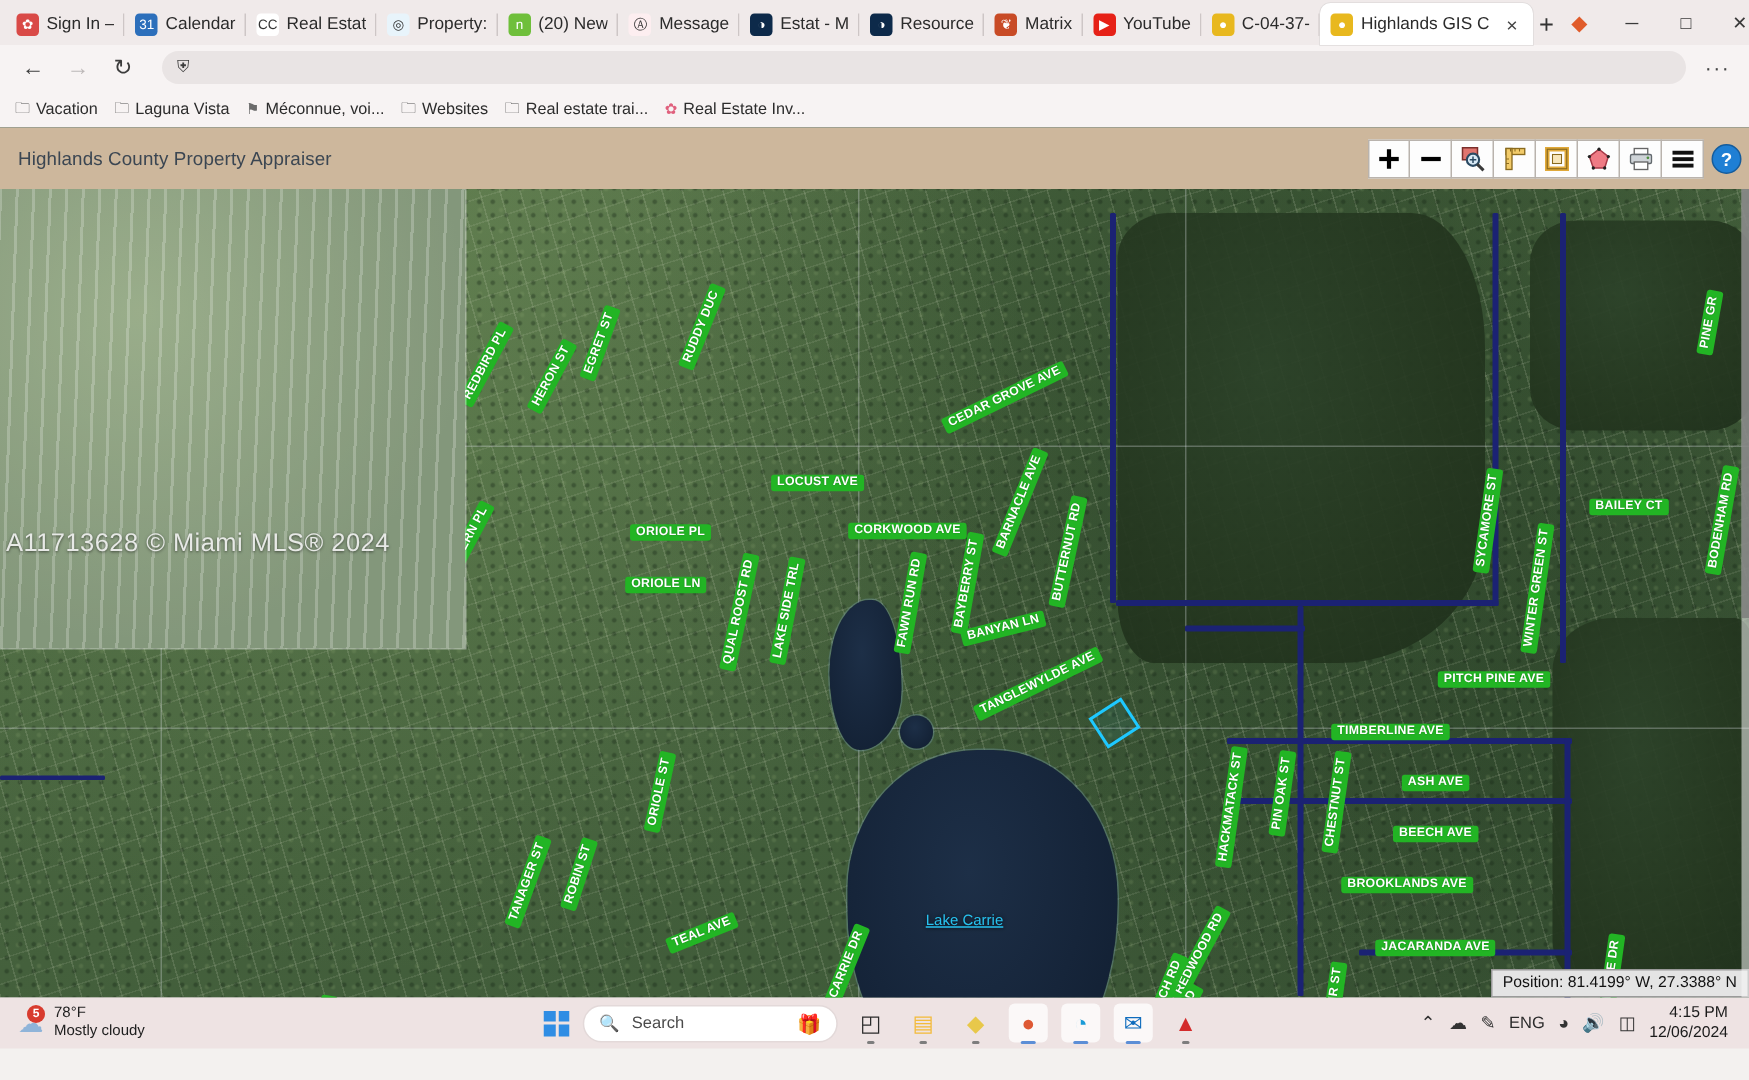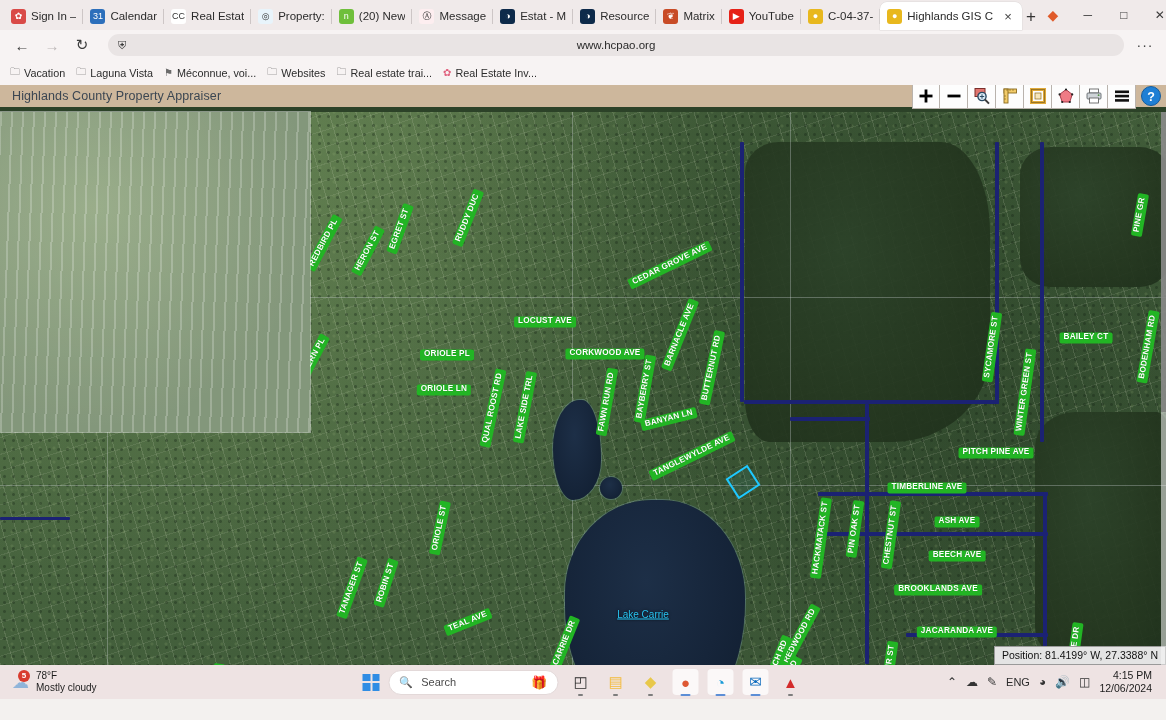--- a/index.html
+++ b/index.html
@@ -143,21 +143,21 @@
     position: relative;
     width: 1166px;
     height: 580px;
     overflow: hidden;
     background: #2c4228;
   }
 
   #gis-header {
     position: absolute;
     top: 0; left: 0; right: 0;
-    height: 22px;
+    height: 41px;
     background: #cdb79c;
     display: flex;
     align-items: center;
     z-index: 30;
   }
   #gis-title {
     font-size: 12.5px;
     color: #3b4652;
     padding-left: 12px;
     letter-spacing: .1px;
@@ -455,21 +455,20 @@
       <div class="wc">✕</div>
     </div>
   </div>
 
   <div id="navbar">
     <div class="navbtn">←</div>
     <div class="navbtn disabled">→</div>
     <div class="navbtn">↻</div>
     <div id="omnibox">
       <span class="shield">⛨</span>
-      <span class="urltext">www.hcpao.org</span>
     </div>
     <div id="ellipsis" class="navbtn">···</div>
   </div>
 
   <div id="bookmarks">
       <div class="bm">
         <span class="bmi folder">🗀</span>
         <span>Vacation</span>
       </div>
       <div class="bm">
@@ -623,20 +622,21 @@
     <div class="lake-label" style="left:643px; top:502px; transform: translate(-50%,-50%);">Lake Carrie</div>
 
     
     <div id="selected-parcel" style="left:730px; top:358px;"></div>
 
     
     <div class="st" style="left: 324px; top: 131px; transform: translate(-50%, -50%) rotate(-62deg);">REDBIRD PL</div><div class="st" style="left: 368px; top: 139px; transform: translate(-50%, -50%) rotate(-62deg);">HERON ST</div><div class="st" style="left: 400px; top: 117px; transform: translate(-50%, -50%) rotate(-70deg);">EGRET ST</div><div class="st" style="left: 468px; top: 106px; transform: translate(-50%, -50%) rotate(-68deg);">RUDDY DUC</div><div class="st" style="left: 545px; top: 210px; transform: translate(-50%, -50%) rotate(0deg);">LOCUST AVE</div><div class="st" style="left: 670px; top: 153px; transform: translate(-50%, -50%) rotate(-26deg);">CEDAR GROVE AVE</div><div class="st" style="left: 680px; top: 223px; transform: translate(-50%, -50%) rotate(-68deg);">BARNACLE AVE</div><div class="st" style="left: 712px; top: 256px; transform: translate(-50%, -50%) rotate(-78deg);">BUTTERNUT RD</div><div class="st" style="left: 605px; top: 242px; transform: translate(-50%, -50%) rotate(0deg);">CORKWOOD AVE</div><div class="st" style="left: 447px; top: 243px; transform: translate(-50%, -50%) rotate(0deg);">ORIOLE PL</div><div class="st" style="left: 444px; top: 278px; transform: translate(-50%, -50%) rotate(0deg);">ORIOLE LN</div><div class="st" style="left: 315px; top: 243px; transform: translate(-50%, -50%) rotate(-62deg);">TERN PL</div><div class="st" style="left: 493px; top: 296px; transform: translate(-50%, -50%) rotate(-78deg);">QUAL ROOST RD</div><div class="st" style="left: 525px; top: 295px; transform: translate(-50%, -50%) rotate(-79deg);">LAKE SIDE TRL</div><div class="st" style="left: 607px; top: 290px; transform: translate(-50%, -50%) rotate(-80deg);">FAWN RUN RD</div><div class="st" style="left: 645px; top: 277px; transform: translate(-50%, -50%) rotate(-80deg);">BAYBERRY ST</div><div class="st" style="left: 669px; top: 307px; transform: translate(-50%, -50%) rotate(-14deg);">BANYAN LN</div><div class="st" style="left: 692px; top: 344px; transform: translate(-50%, -50%) rotate(-26deg);">TANGLEWYLDE AVE</div><div class="st" style="left: 440px; top: 416px; transform: translate(-50%, -50%) rotate(-78deg);">ORIOLE ST</div><div class="st" style="left: 352px; top: 476px; transform: translate(-50%, -50%) rotate(-70deg);">TANAGER ST</div><div class="st" style="left: 386px; top: 471px; transform: translate(-50%, -50%) rotate(-72deg);">ROBIN ST</div><div class="st" style="left: 468px; top: 510px; transform: translate(-50%, -50%) rotate(-22deg);">TEAL AVE</div><div class="st" style="left: 215px; top: 580px; transform: translate(-50%, -50%) rotate(-80deg);">THRUSH ST</div><div class="st" style="left: 560px; top: 543px; transform: translate(-50%, -50%) rotate(-68deg);">LAKE CARRIE DR</div><div class="st" style="left: 800px; top: 524px; transform: translate(-50%, -50%) rotate(-62deg);">REDWOOD RD</div><div class="st" style="left: 778px; top: 548px; transform: translate(-50%, -50%) rotate(-68deg);">BIRCH RD</div><div class="st" style="left: 778px; top: 583px; transform: translate(-50%, -50%) rotate(-62deg);">GEORGIA PINE RD</div><div class="st" style="left: 992px; top: 235px; transform: translate(-50%, -50%) rotate(-82deg);">SYCAMORE ST</div><div class="st" style="left: 1025px; top: 280px; transform: translate(-50%, -50%) rotate(-82deg);">WINTER GREEN ST</div><div class="st" style="left: 1086px; top: 226px; transform: translate(-50%, -50%) rotate(0deg);">BAILEY CT</div><div class="st" style="left: 1148px; top: 235px; transform: translate(-50%, -50%) rotate(-80deg);">BODENHAM RD</div><div class="st" style="left: 996px; top: 341px; transform: translate(-50%, -50%) rotate(0deg);">PITCH PINE AVE</div><div class="st" style="left: 927px; top: 376px; transform: translate(-50%, -50%) rotate(0deg);">TIMBERLINE AVE</div><div class="st" style="left: 821px; top: 426px; transform: translate(-50%, -50%) rotate(-82deg);">HACKMATACK ST</div><div class="st" style="left: 855px; top: 417px; transform: translate(-50%, -50%) rotate(-82deg);">PIN OAK ST</div><div class="st" style="left: 891px; top: 423px; transform: translate(-50%, -50%) rotate(-82deg);">CHESTNUT ST</div><div class="st" style="left: 957px; top: 410px; transform: translate(-50%, -50%) rotate(0deg);">ASH AVE</div><div class="st" style="left: 957px; top: 444px; transform: translate(-50%, -50%) rotate(0deg);">BEECH AVE</div><div class="st" style="left: 938px; top: 478px; transform: translate(-50%, -50%) rotate(0deg);">BROOKLANDS AVE</div><div class="st" style="left: 957px; top: 520px; transform: translate(-50%, -50%) rotate(0deg);">JACARANDA AVE</div><div class="st" style="left: 888px; top: 565px; transform: translate(-50%, -50%) rotate(-82deg);">FRASER FIR ST</div><div class="st" style="left: 1073px; top: 548px; transform: translate(-50%, -50%) rotate(-82deg);">PEACHTREE DR</div><div class="st" style="left: 1140px; top: 103px; transform: translate(-50%, -50%) rotate(-80deg);">PINE GR</div><div id="street-label-host" style="display:contents"></div>
 
     
     <div id="mls-overlay"></div>
+    <div id="mls-watermark">A11713628 © Miami MLS® 2024</div>
 
     
     <div id="position-readout">Position: 81.4199° W, 27.3388° N</div>
 
     
     <div id="map-scrollbar">
       <div class="thumb"></div>
     </div>
   </div>
 </div>

